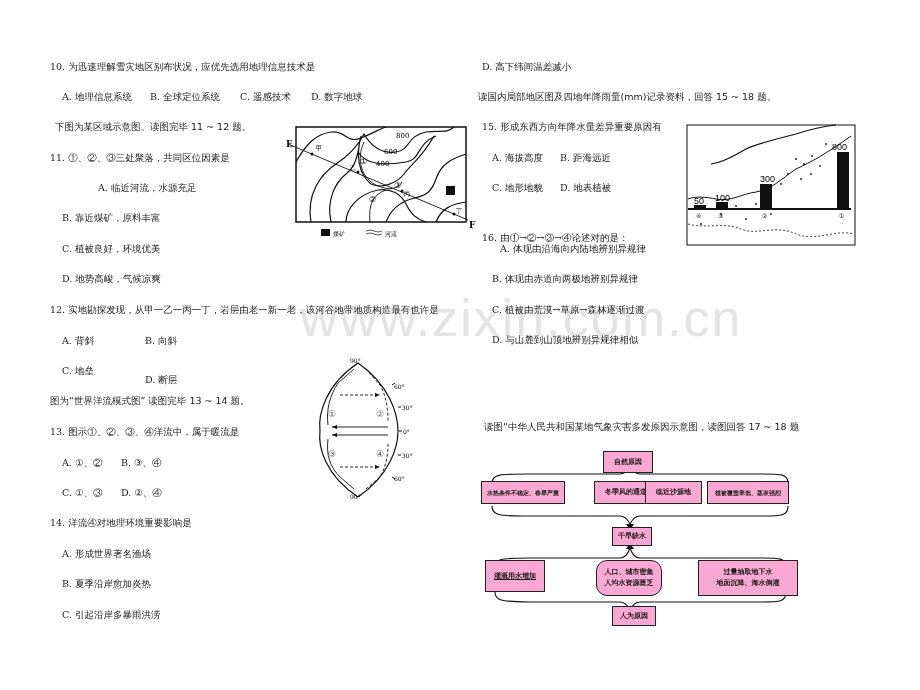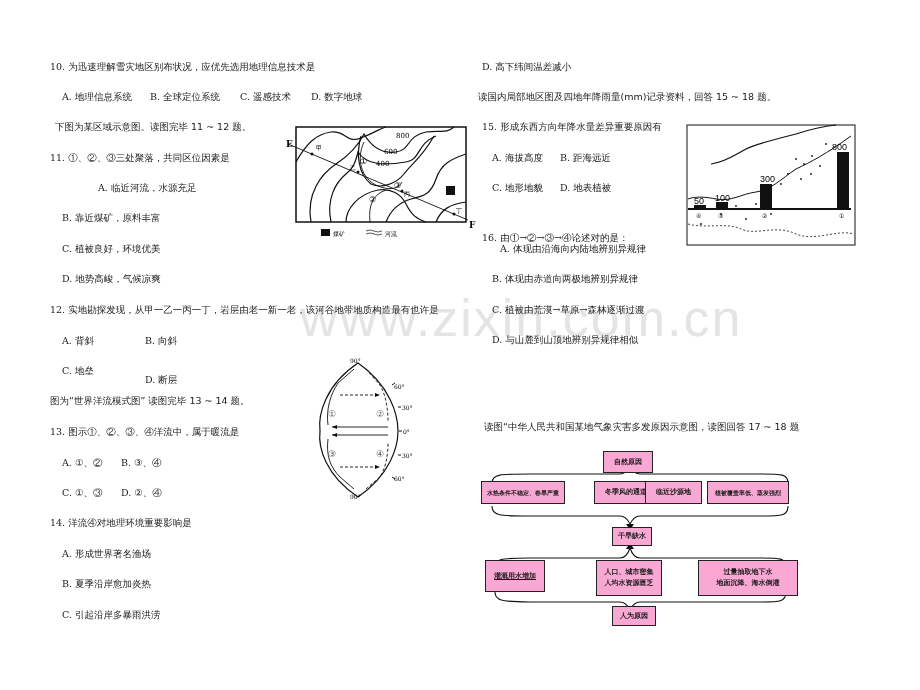--- a/index.html
+++ b/index.html
@@ -188,17 +188,17 @@
   <path d="M25,152 C25,160 30,162 60,162 L150,162 C155,162 158,166 160,170 C162,166 165,162 170,162 L290,162 C310,162 316,162 316,152" fill="none" stroke="#111" stroke-width="1.1"></path>
 </svg>
 
 <div class="fbox" style="left:603px;top:451px;width:48px;height:20px;">自然原因</div>
 <div class="fbox" style="left:481px;top:481px;width:82px;height:21px;font-size:6px;">水热条件不稳定、春旱严重</div>
 <div class="fbox" style="left:574px;top:481px;width:62px;height:21px;margin-left:20px;">冬季风的通道</div>
 <div class="fbox" style="left:645px;top:481px;width:55px;height:21px;">临近沙源地</div>
 <div class="fbox" style="left:707px;top:481px;width:80px;height:21px;font-size:6px;">植被覆盖率低、蒸发强烈</div>
 <div class="fbox" style="left:612px;top:527px;width:38px;height:17px;">干旱缺水</div>
 <div class="fbox" style="left:485px;top:560px;width:58px;height:30px;text-decoration:underline;">灌溉用水增加</div>
-<div class="fbox" style="left:596px;top:560px;width:64px;height:34px;white-space:pre-line;">人口、城市密集
+<div class="fbox" style="left:596px;top:560px;width:64px;height:34px;white-space:pre-line;border-radius:11px;">人口、城市密集
 人均水资源匮乏</div>
 <div class="fbox" style="left:698px;top:560px;width:98px;height:34px;white-space:pre-line;">过量抽取地下水
 地面沉降、海水倒灌</div>
 <div class="fbox" style="left:612px;top:606px;width:42px;height:18px;font-family:Liberation Serif, serif;">人为原因</div>
 
 </body></html>

